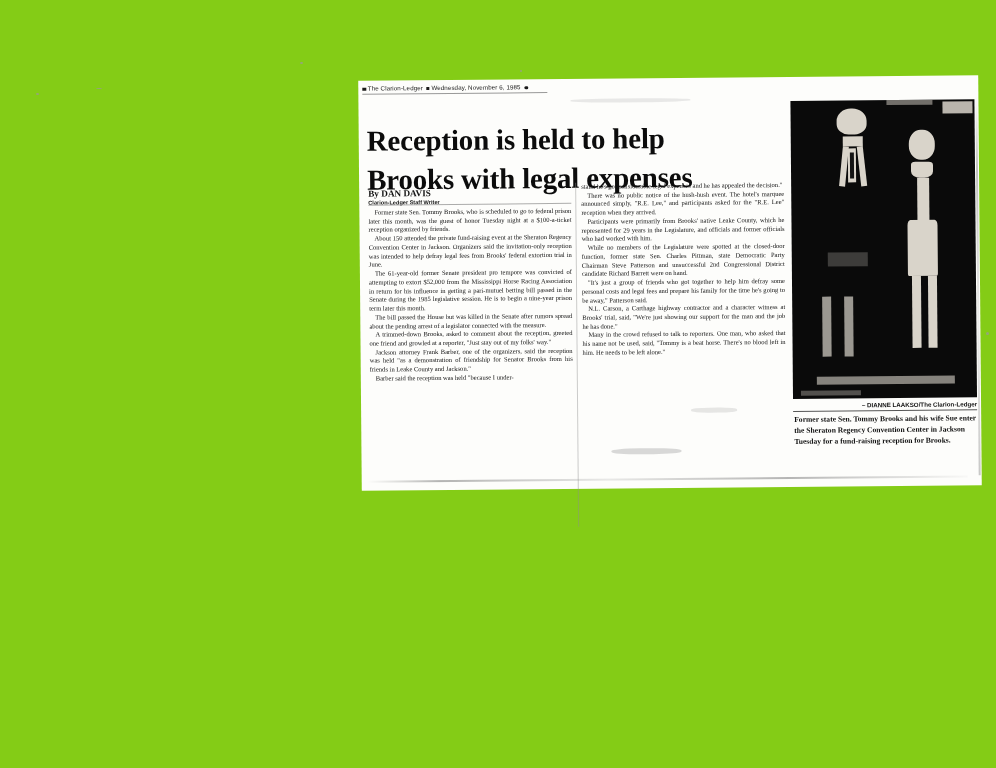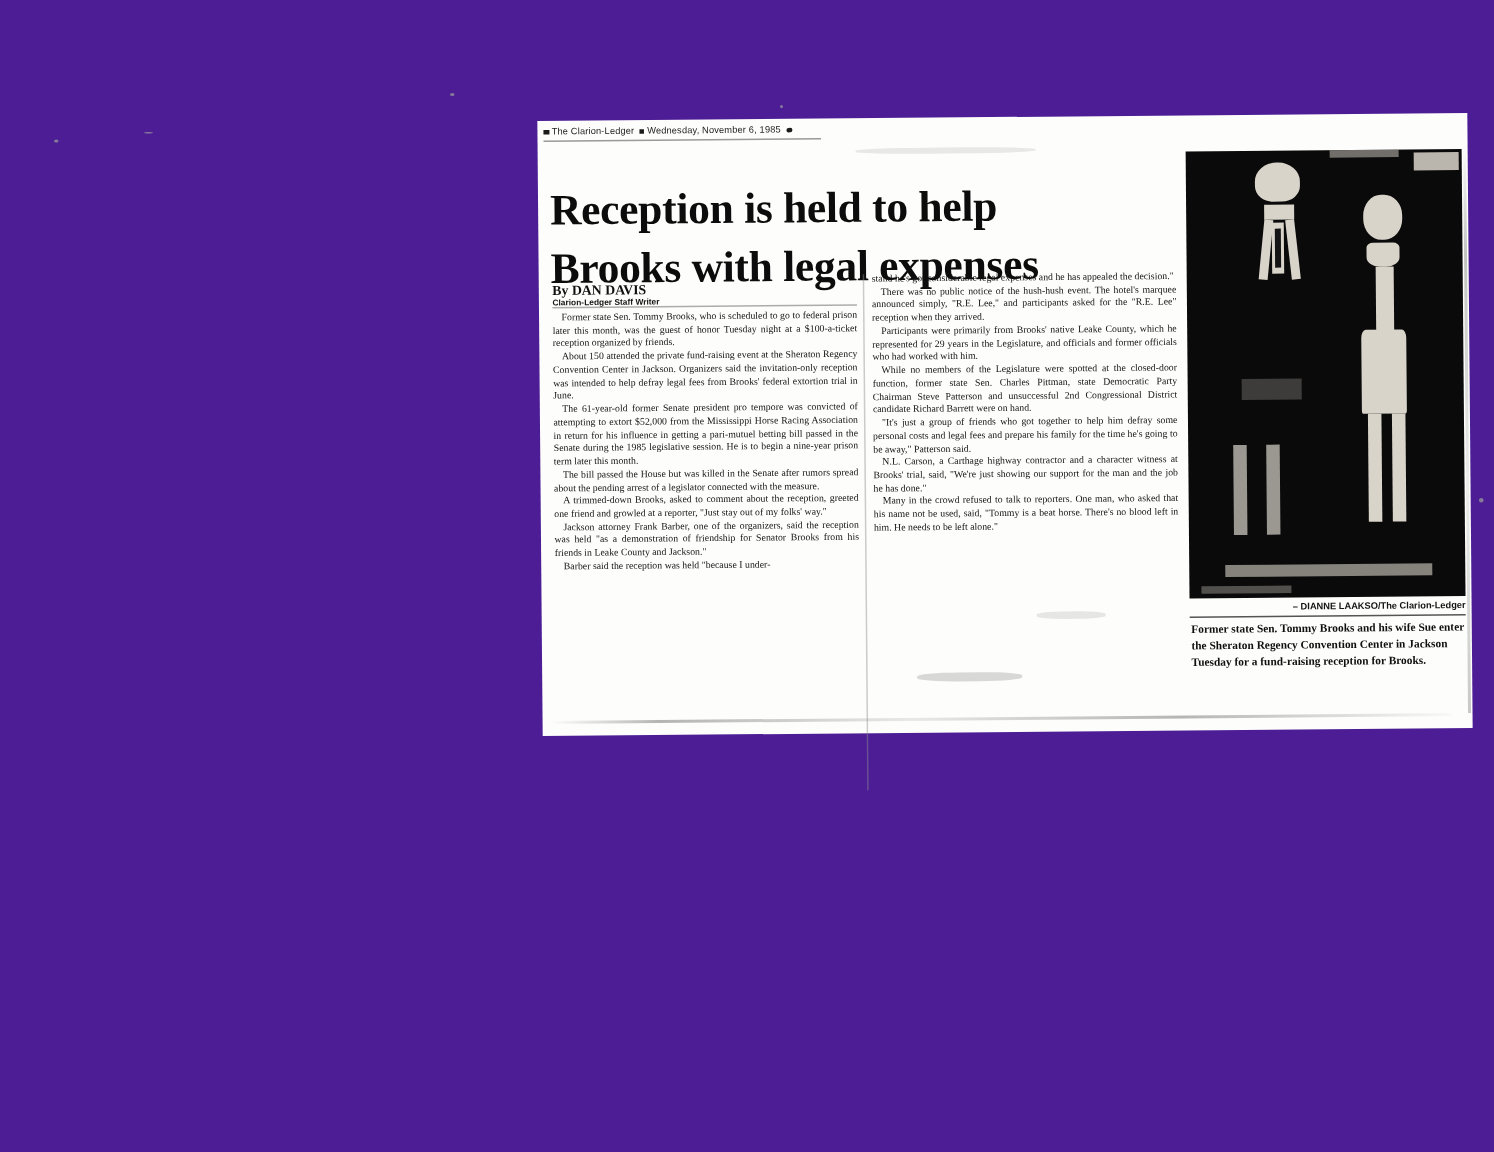--- a/index.html
+++ b/index.html
@@ -11,21 +11,21 @@
     width: 996px;
     height: 768px;
     overflow: hidden;
     font-family: "Liberation Serif", serif;
     color: #111;
   }
   #page {
     position: relative;
     width: 996px;
     height: 768px;
-    background: #4c1d95;
+    background: #84cc16;
     text-decoration: underline;
   }
 
   
   .speck {
     position: absolute;
     background: #9a9a9a;
     border-radius: 50%;
     opacity: 0.75;
   }

